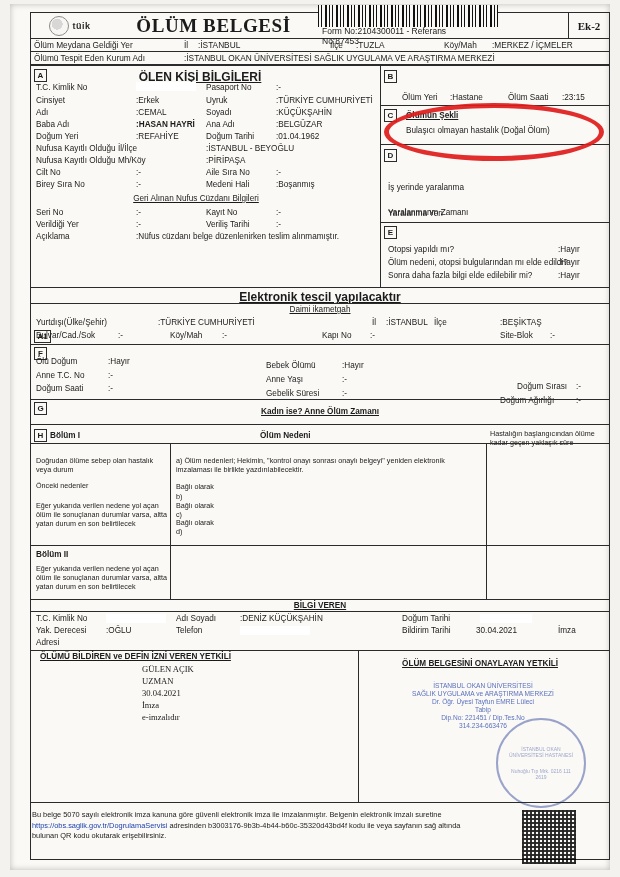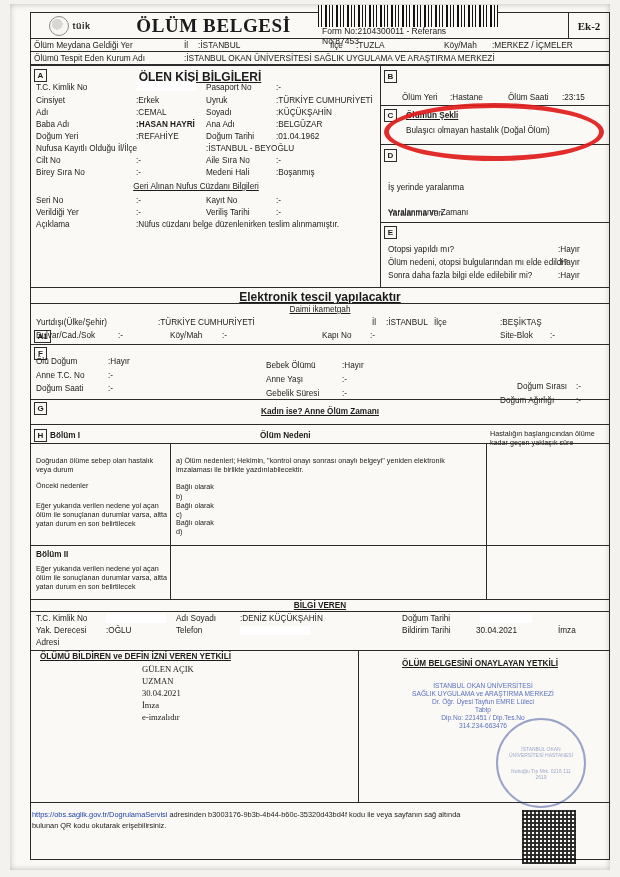--- a/index.html
+++ b/index.html
@@ -184,20 +184,24 @@
         <span style="width:100px;">Doğum Yeri</span>
         <span style="width:70px;">:REFAHİYE</span>
         <span style="width:70px;">Doğum Tarihi</span>
         <span>:01.04.1962</span>
       </div>
       <div class="kv row">
         <span style="width:170px;">Nufusa Kayıtlı Olduğu İl/İlçe</span>
         <span>:İSTANBUL - BEYOĞLU</span>
       </div>
       <div class="kv row">
+        <span style="width:170px;">Nufusa Kayıtlı Olduğu Mh/Köy</span>
+        <span>:PİRİPAŞA</span>
+      </div>
+      <div class="kv row">
         <span style="width:100px;">Cilt No</span>
         <span style="width:70px;">:-</span>
         <span style="width:70px;">Aile Sıra No</span>
         <span>:-</span>
       </div>
       <div class="kv row">
         <span style="width:100px;">Birey Sıra No</span>
         <span style="width:70px;">:-</span>
         <span style="width:70px;">Medeni Hali</span>
         <span>:Boşanmış</span>
@@ -368,20 +372,21 @@
     <div class="stamp" style="left:486px;top:714px;width:86px;height:86px;">
       <div style="padding:10px;">
         <div>İSTANBUL OKAN ÜNİVERSİTESİ HASTANESİ</div>
         <div style="margin-top:10px;">Nuhoğlu Tıp Mrk. 0216 111 2619</div>
       </div>
     </div>
 
     <div class="thin hline" style="left:21px;top:798px;width:578px;"></div>
 
     <div class="footer">
+      <div>Bu belge 5070 sayılı elektronik imza kanuna göre güvenli elektronik imza ile imzalanmıştır. Belgenin elektronik imzalı suretine</div>
       <div>
         <a href="#">https://obs.saglik.gov.tr/DogrulamaServisi</a><span> adresinden b3003176-9b3b-4b44-b60c-35320d43bd4f kodu ile veya sayfanın sağ altında</span>
       </div>
       <div>bulunan QR kodu okutarak erişebilirsiniz.</div>
     </div>
 
     <div class="qr" style="left:512px;top:806px;"></div>
 
   </div>
 </div>

